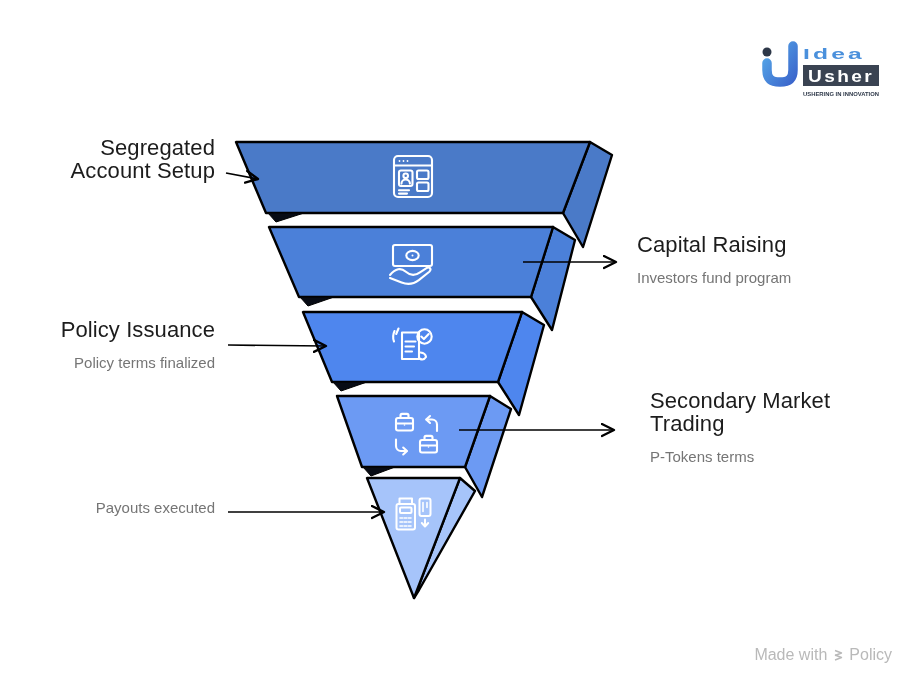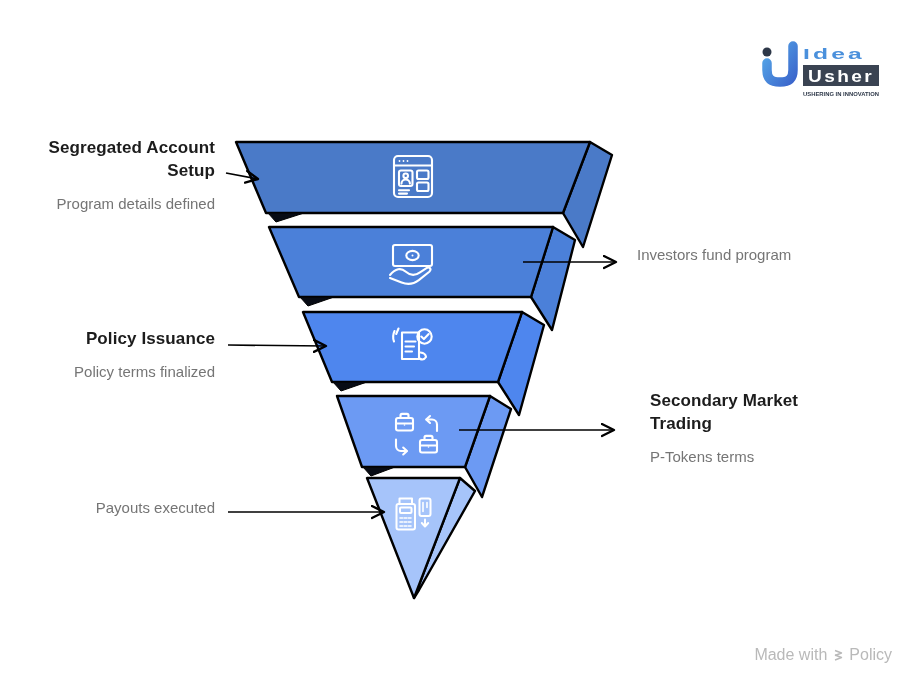--- a/index.html
+++ b/index.html
@@ -2,27 +2,27 @@
 <html><head>
 <meta charset="utf-8">
 <style>
   html,body{margin:0;padding:0;background:#fff;}
   .canvas{
     position:relative;width:922px;height:682px;background:#ffffff;
     font-family:"Liberation Sans",sans-serif;overflow:hidden;
   }
   .scene{position:absolute;left:0;top:0;}
   .stage-label{position:absolute;}
-  .stage-label .title{font-size:17px;font-weight:bold;line-height:23px;color:#1c1c1c;letter-spacing:.1px;}
+  .stage-label .title{font-size:22px;font-weight:normal;line-height:23px;color:#1c1c1c;letter-spacing:.1px;}
   .stage-label .subtitle{font-size:15px;line-height:18px;color:#757575;margin-top:13px;}
   .label-left{width:195px;text-align:right;}
   .label-right{width:200px;text-align:left;}
   #lbl1{left:20px;top:136px;}
   #lbl2{left:637px;top:233px;width:240px;}
-  #lbl3{left:20px;top:327px;}
+  #lbl3{left:20px;top:318px;}
   #lbl4{left:650px;top:389px;}
   #lbl5{left:20px;top:486px;}
   .logo{position:absolute;left:757px;top:40px;}
   .credit{
     position:absolute;right:30px;top:646px;color:#b9b9b9;font-size:16px;
     display:flex;align-items:center;gap:5px;
   }
   .credit svg{display:block;}
 </style>
 </head>
@@ -127,23 +127,23 @@
 
     <line x1="226" y1="173" x2="258" y2="179" stroke="#000" stroke-width="1.7" marker-end="url(#ah)"></line>
     <line x1="523" y1="262" x2="616" y2="262" stroke="#000" stroke-width="1.7" marker-end="url(#ah)"></line>
     <line x1="228" y1="345" x2="326" y2="346" stroke="#000" stroke-width="1.7" marker-end="url(#ah)"></line>
     <line x1="459" y1="430" x2="614" y2="430" stroke="#000" stroke-width="1.7" marker-end="url(#ah)"></line>
     <line x1="228" y1="512" x2="384" y2="512" stroke="#000" stroke-width="1.7" marker-end="url(#ah)"></line>
   </svg>
 
   <div class="stage-label label-left" id="lbl1">
     <div class="title">Segregated Account Setup</div>
-    <div class="subtitle">Program details defined</div>
   </div>
   <div class="stage-label label-right" id="lbl2">
+    <div class="title">Capital Raising</div>
     <div class="subtitle">Investors fund program</div>
   </div>
   <div class="stage-label label-left" id="lbl3">
     <div class="title">Policy Issuance</div>
     <div class="subtitle">Policy terms finalized</div>
   </div>
   <div class="stage-label label-right" id="lbl4">
     <div class="title">Secondary Market Trading</div>
     <div class="subtitle">P-Tokens terms</div>
   </div>

